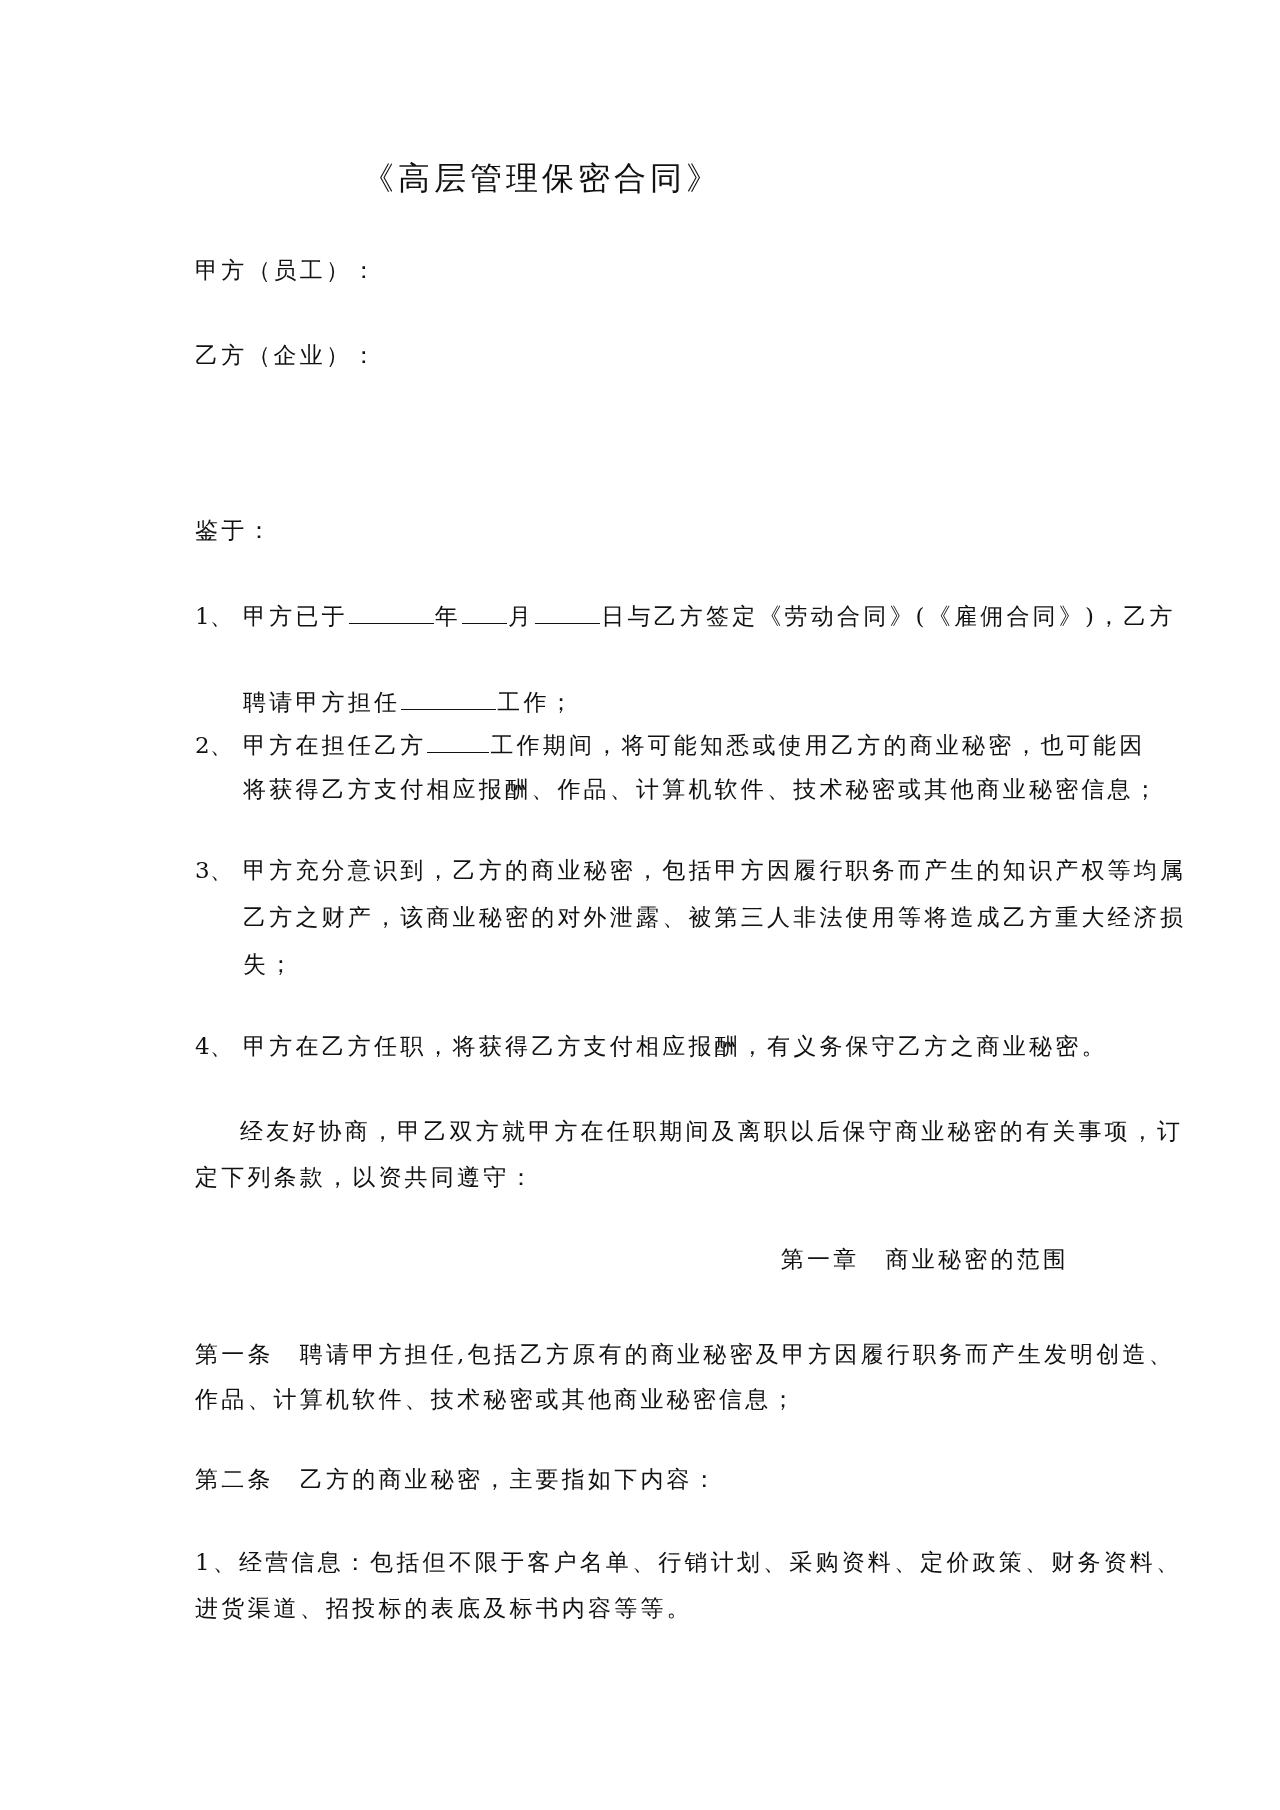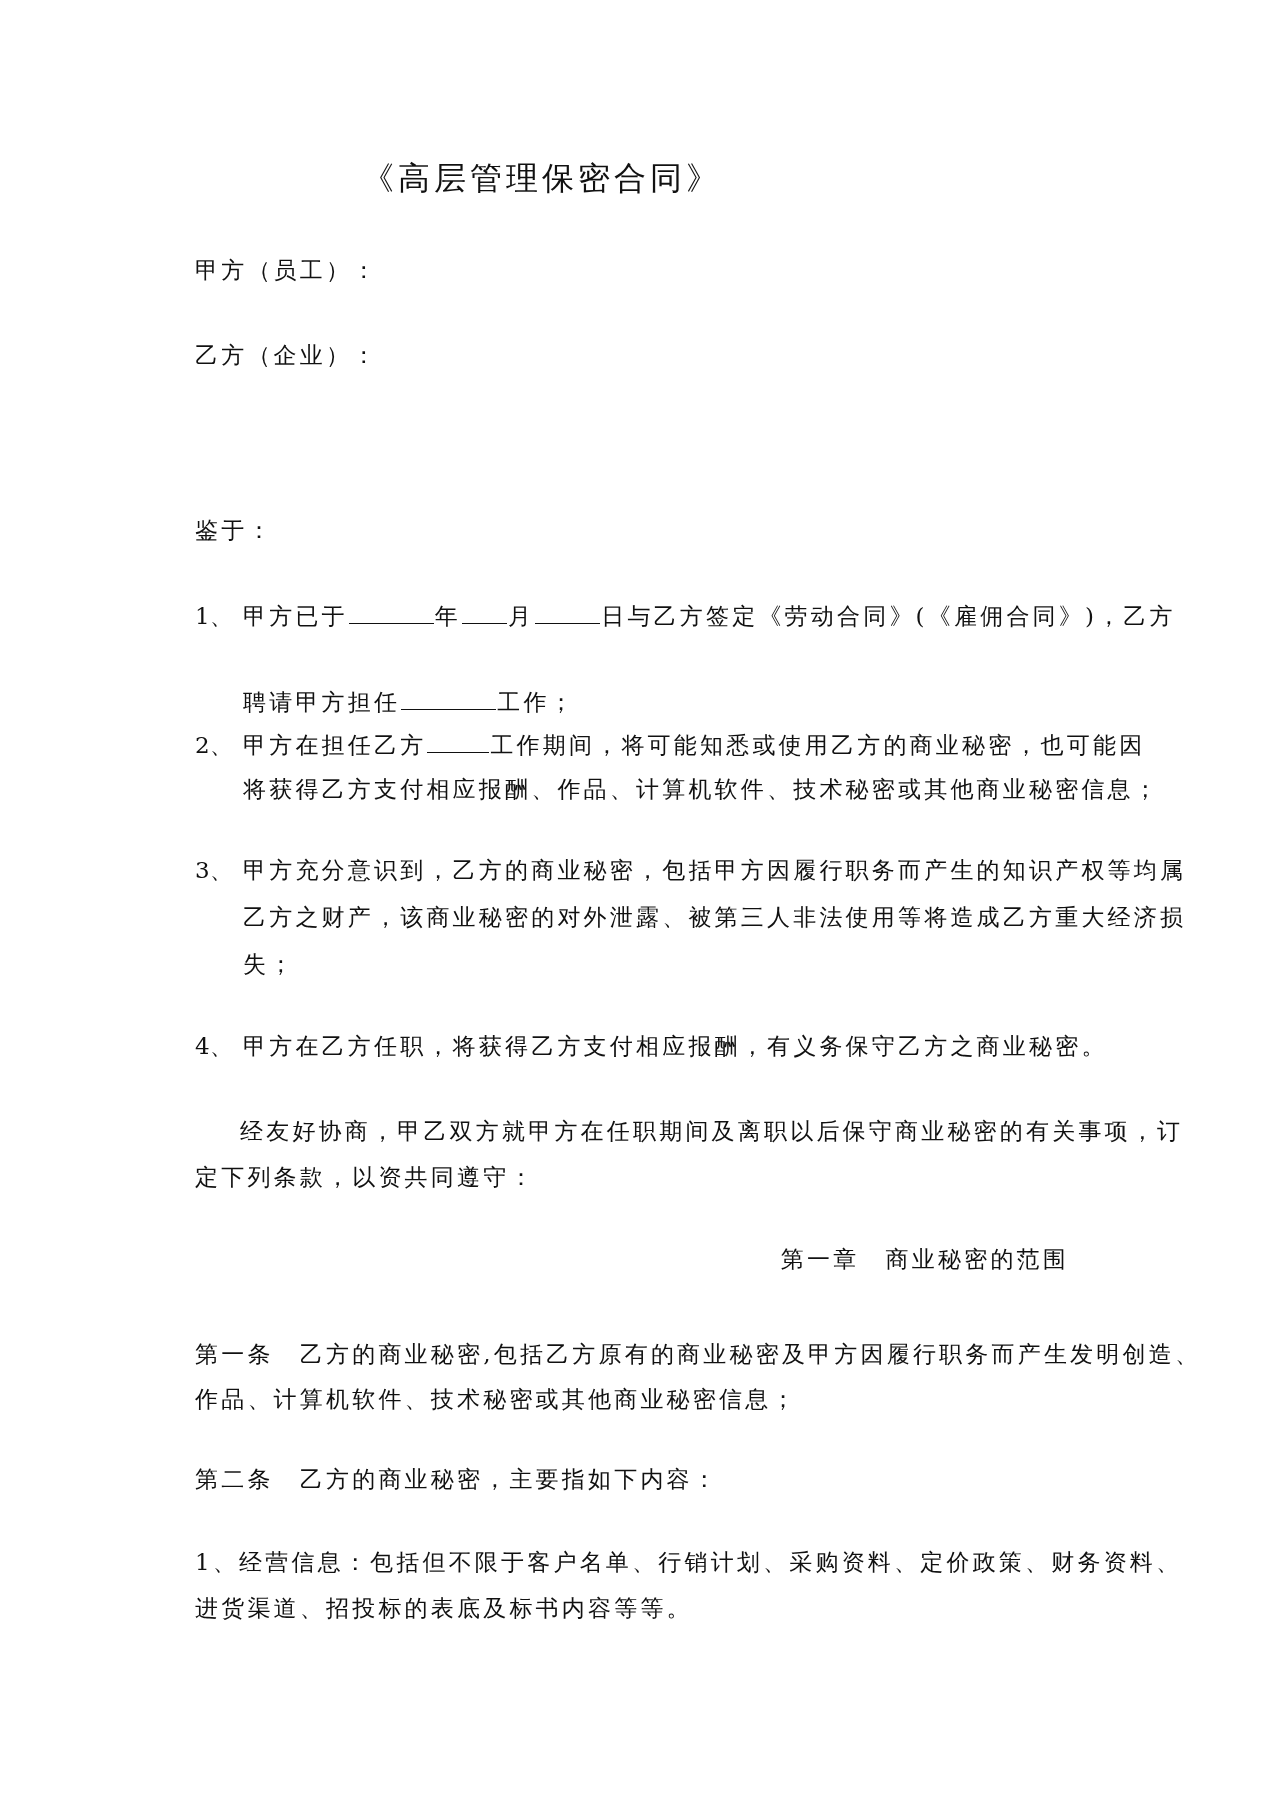--- a/index.html
+++ b/index.html
@@ -57,21 +57,21 @@
 
   <div class="line" style="top:1032px">
     <span class="num">4、</span><span>甲方在乙方任职，将获得乙方支付相应报酬，有义务保守乙方之商业秘密。</span>
   </div>
 
   <div class="line para-indent" style="top:1117px">经友好协商，甲乙双方就甲方在任职期间及离职以后保守商业秘密的有关事项，订</div>
   <div class="line" style="top:1163px">定下列条款，以资共同遵守：</div>
 
   <div class="line center" style="top:1245px">第一章　商业秘密的范围</div>
 
-  <div class="line" style="top:1340px">第一条　乙方的商业秘密,包括乙方原有的商业秘密及甲方因履行职务而产生发明创造、</div>
+  <div class="line" style="top:1340px">第一条　聘请甲方担任,包括乙方原有的商业秘密及甲方因履行职务而产生发明创造、</div>
   <div class="line" style="top:1385px">作品、计算机软件、技术秘密或其他商业秘密信息；</div>
 
   <div class="line" style="top:1465px">第二条　乙方的商业秘密，主要指如下内容：</div>
 
   <div class="line" style="top:1548px">1、经营信息：包括但不限于客户名单、行销计划、采购资料、定价政策、财务资料、</div>
   <div class="line" style="top:1594px">进货渠道、招投标的表底及标书内容等等。</div>
 
 </div>
 
 </body></html>

